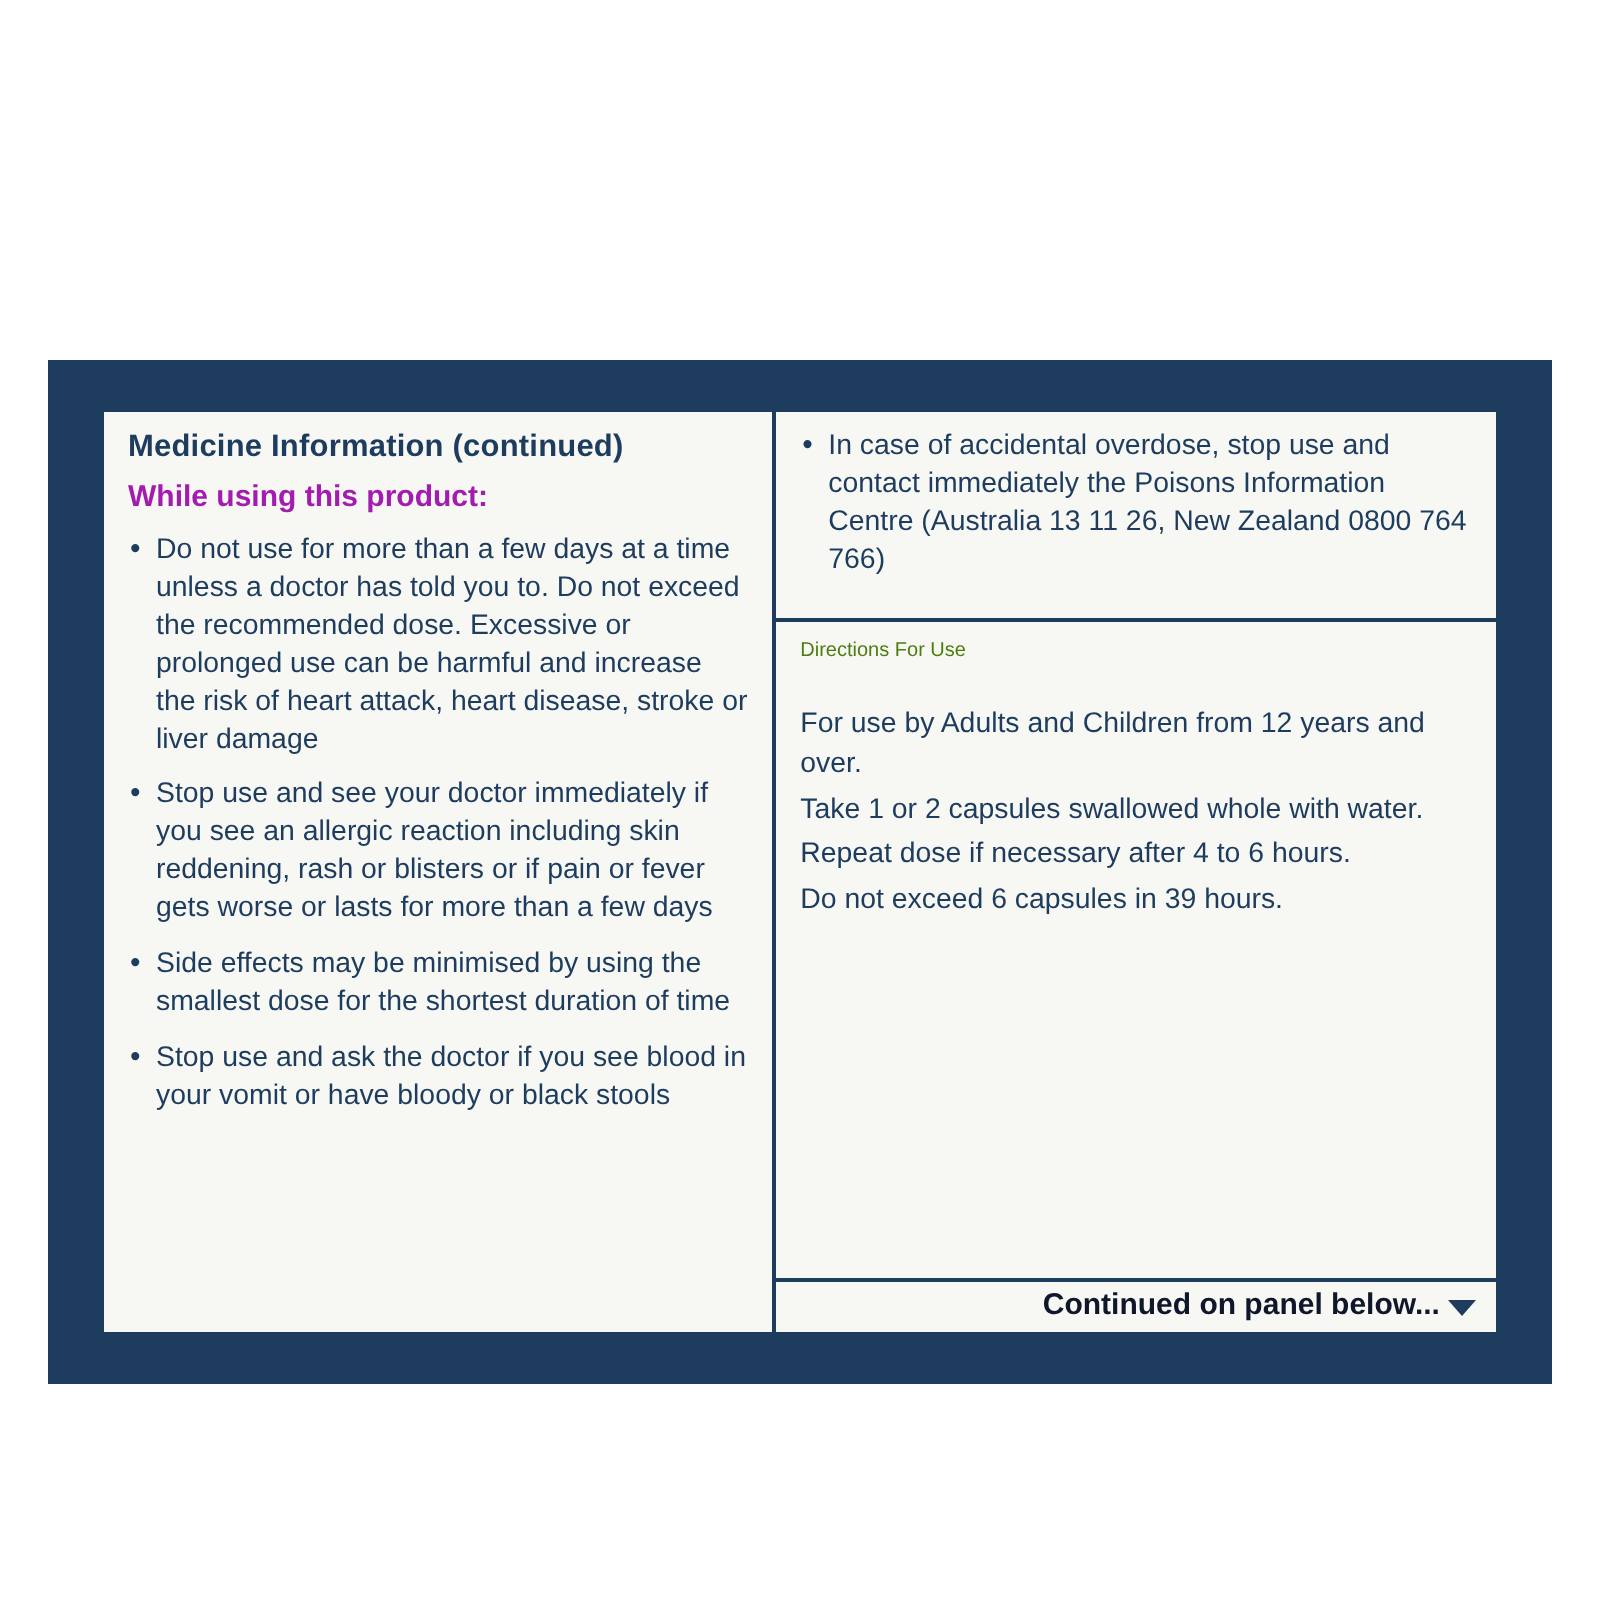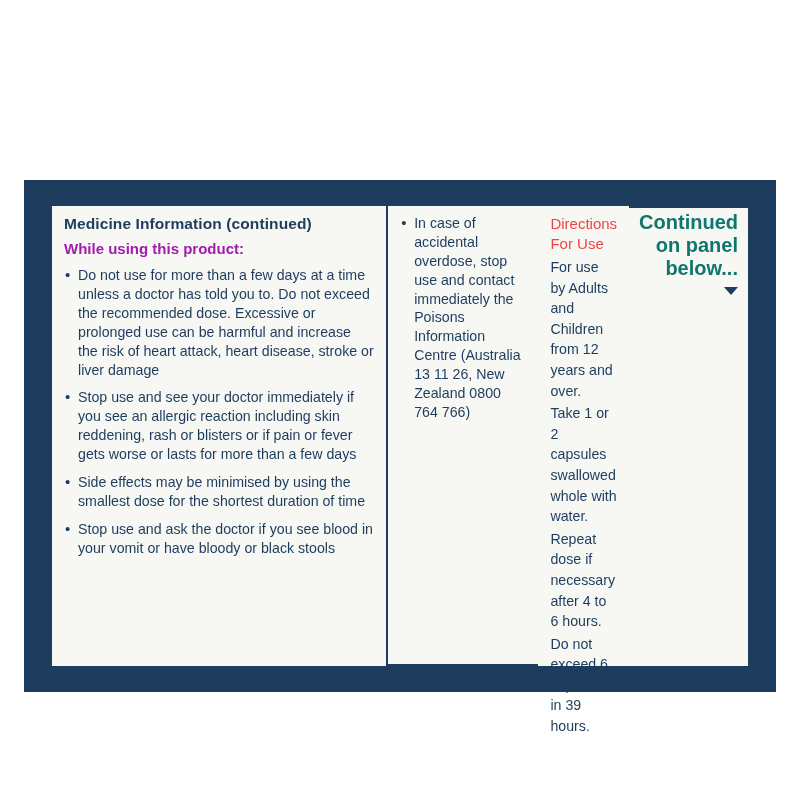--- a/index.html
+++ b/index.html
@@ -40,21 +40,21 @@
     position: relative;
   }
   .col-left {
     width: 48.3%;
     border-right: 2px solid #1d3c5e;
     padding: 8px 12px 10px 12px;
   }
   .col-right {
     width: 51.7%;
     display: flex;
-    flex-direction: row;
+    flex-direction: column;
   }
   .right-top {
     padding: 8px 12px 10px 12px;
     border-bottom: 2px solid #1d3c5e;
   }
   .right-mid {
     padding: 8px 12px 10px 12px;
     flex: 1 1 auto;
   }
   .right-bottom {
@@ -71,24 +71,24 @@
     letter-spacing: 0.1px;
   }
   .subheading {
     color: #a21caf;
     font-weight: bold;
     font-size: 15px;
     line-height: 1.25;
     margin: 0 0 7px 0;
   }
   .section-title {
-    color: #ef4444;
-    font-size: 15px;
+    color: #4d7c0f;
+    font-size: 10px;
     line-height: 1.3;
-    margin: 0 0 4px 0;
+    margin: 0 0 20px 0;
   }
   ul.bullets {
     list-style: none;
     margin: 0;
     padding: 0;
   }
   ul.bullets li {
     position: relative;
     color: #1d3c5e;
     font-size: 14.2px;
@@ -104,23 +104,23 @@
     font-size: 15px;
   }
   .contains-line {
     color: #1d3c5e;
     font-size: 14.2px;
     line-height: 1.33;
     margin: 2px 0 0 0;
   }
   .contains-line b { font-weight: bold; }
   .continued {
-    color: #0f766e;
+    color: #0f172a;
     font-weight: bold;
-    font-size: 20px;
+    font-size: 15px;
     display: inline-block;
   }
   .tri {
     display: inline-block;
     width: 0;
     height: 0;
     border-left: 7px solid transparent;
     border-right: 7px solid transparent;
     border-top: 8px solid #1d3c5e;
     vertical-align: middle;

